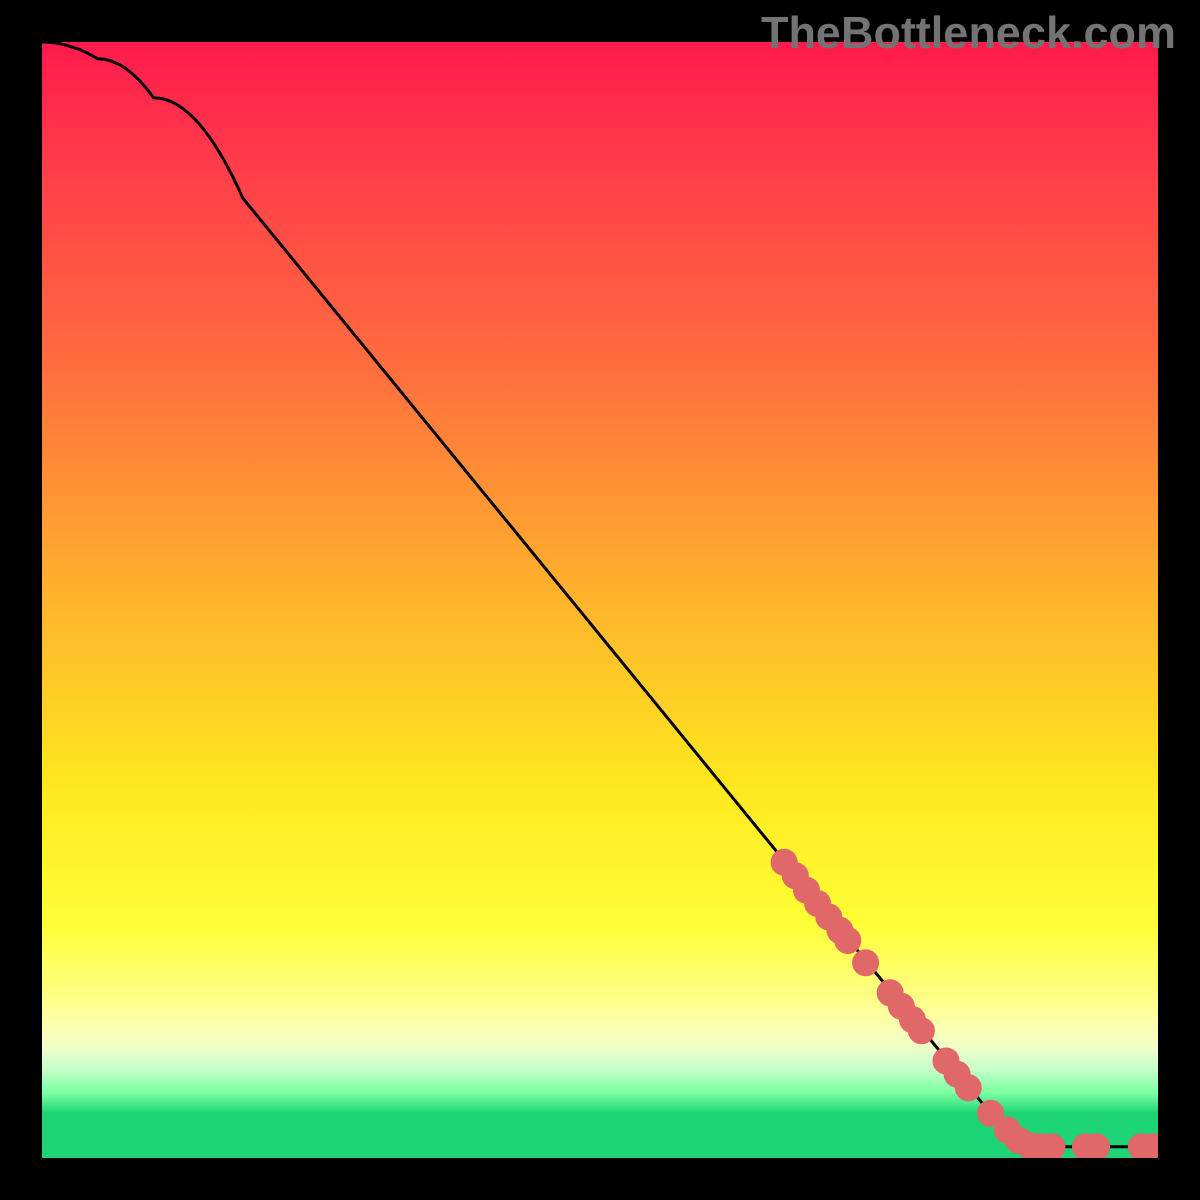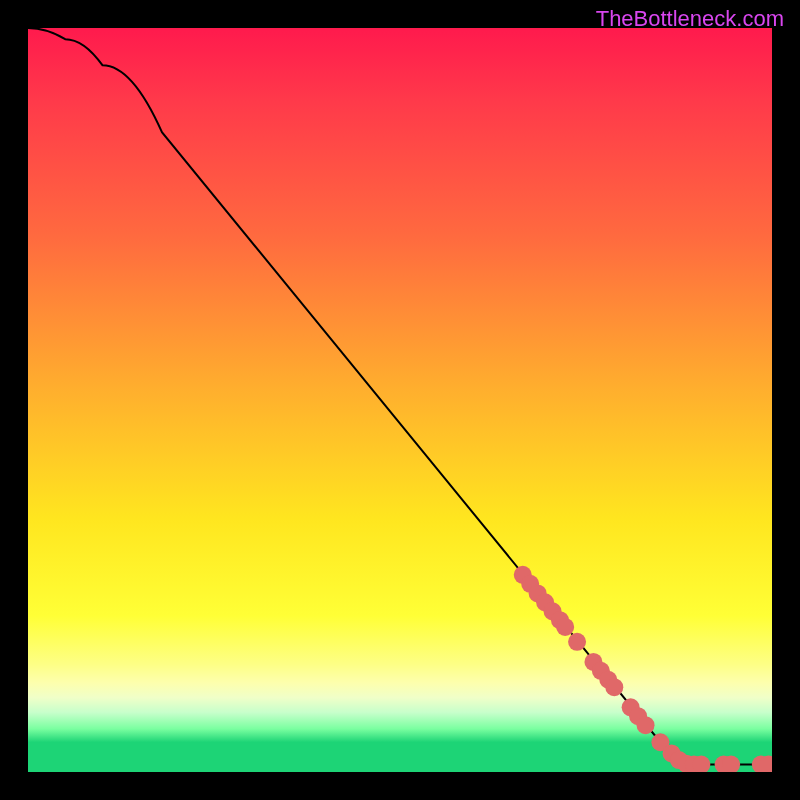--- a/index.html
+++ b/index.html
@@ -8,23 +8,23 @@
     height: 800px;
     background: #000000;
     position: relative;
     font-family: Arial, sans-serif;
     overflow: hidden;
   }
   .watermark {
     position: absolute;
     top: 6px;
     right: 16px;
-    color: #d946ef;
-    font-size: 22px;
-    font-weight: normal;
+    color: #737373;
+    font-size: 30px;
+    font-weight: bold;
     z-index: 10;
   }
   .plot-area {
     position: absolute;
     top: 28px;
     left: 28px;
     width: 744px;
     height: 744px;
     overflow: hidden;
   }

